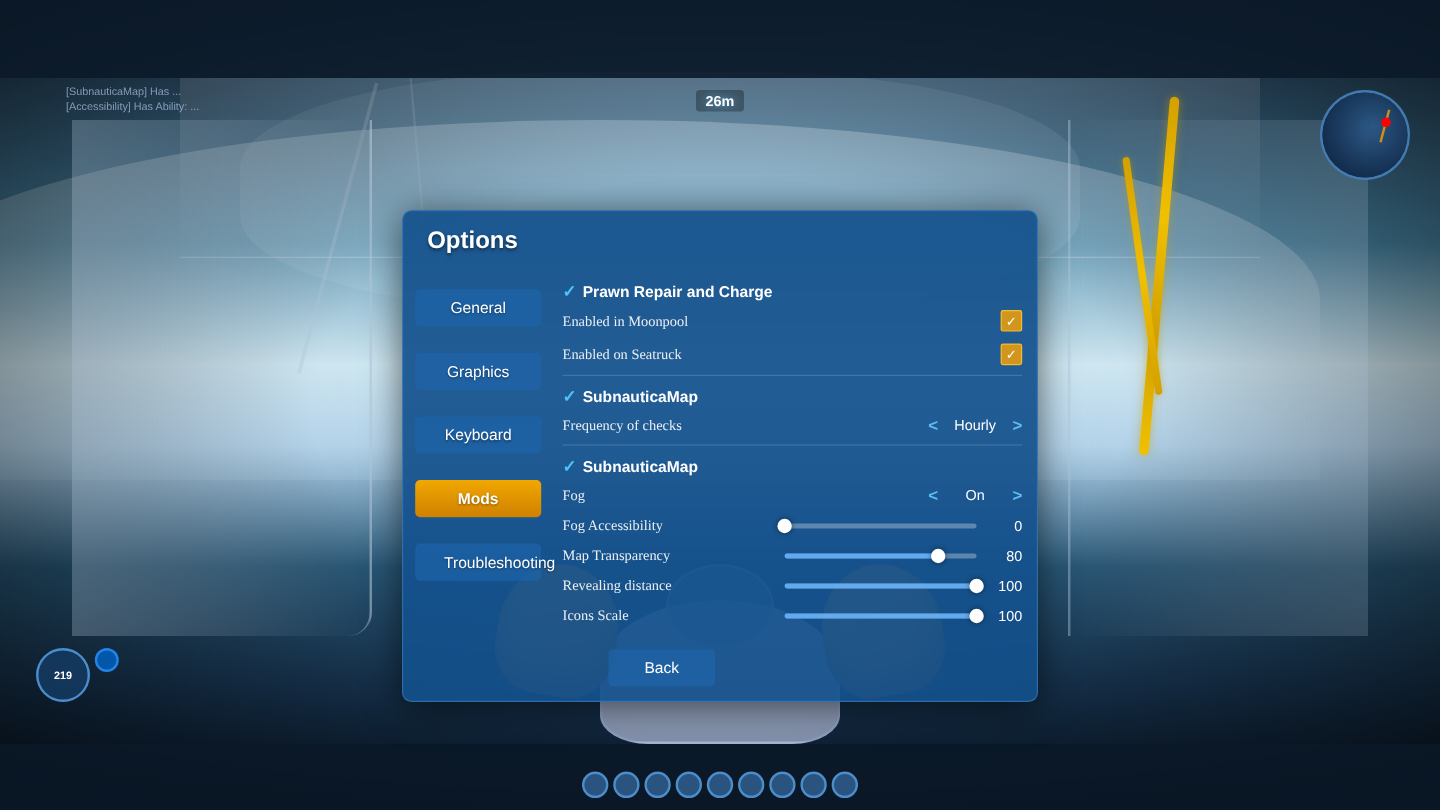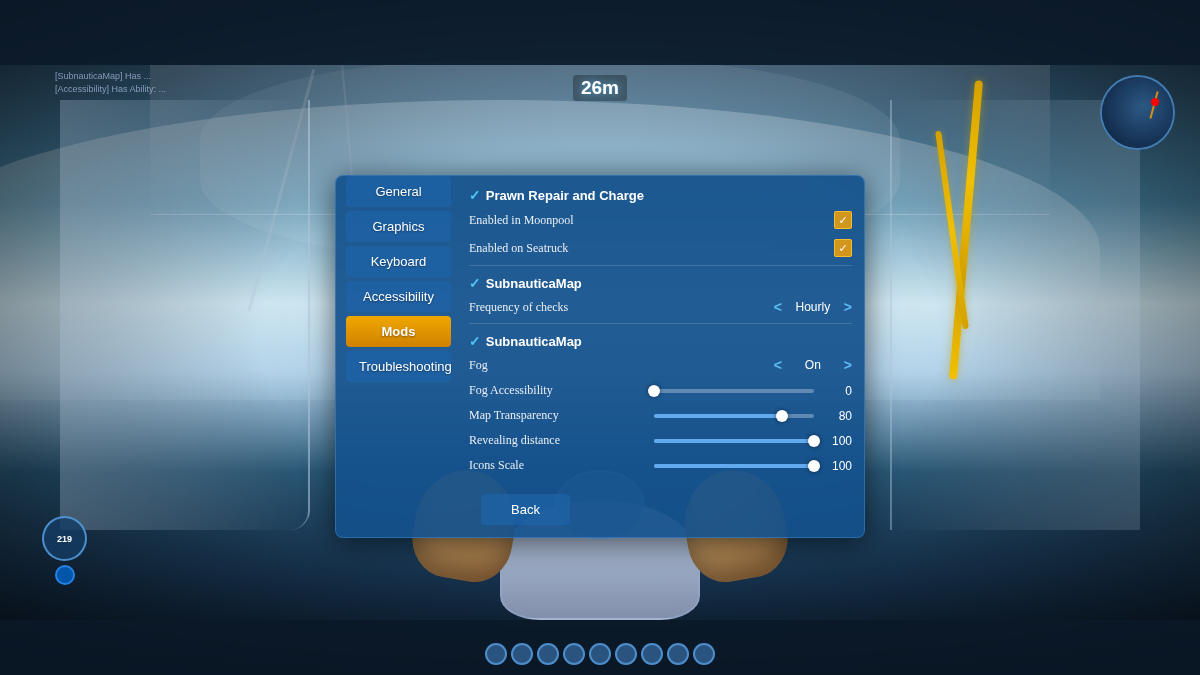--- a/index.html
+++ b/index.html
@@ -90,21 +90,21 @@
       box-shadow: 0 0 8px rgba(200,160,0,0.5);
     }
 
     
     .distance-indicator {
       position: absolute;
       top: 75px;
       left: 50%;
       transform: translateX(-50%);
       color: white;
-      font-size: 19px;
+      font-size: 12px;
       font-weight: bold;
       text-shadow: 0 0 8px rgba(100,200,255,0.8);
       background: rgba(0,0,0,0.3);
       padding: 2px 8px;
       border-radius: 3px;
     }
 
     
     .hud-bottom {
       position: absolute;
@@ -167,30 +167,31 @@
       flex-shrink: 0;
       padding: 0 10px 10px 10px;
       display: flex;
       flex-direction: column;
       gap: 4px;
     }
 
     .nav-btn {
       display: block;
       width: 100%;
-      padding: 8px 13px;
+      padding: 8px 24px;
       background: rgba(30, 100, 170, 0.7);
       color: white;
       font-size: 13px;
       text-align: center;
       border: none;
       border-radius: 4px;
       cursor: pointer;
       text-shadow: 0 1px 2px rgba(0,0,0,0.4);
       transition: background 0.1s;
+      margin-top: 18px;
     }
     .nav-btn.active {
       background: linear-gradient(180deg, #f0a800, #d08000);
       color: white;
       font-weight: bold;
     }
 
     
     .content-area {
       flex: 1;
@@ -305,41 +306,41 @@
 
     .divider {
       height: 1px;
       background: rgba(255,255,255,0.15);
       margin: 3px 0;
     }
 
     
     .panel-footer {
       padding: 8px 20px 12px 145px;
+      margin-left: 26px;
     }
 
     .footer-back-btn {
       padding: 8px 30px;
       background: rgba(30, 100, 170, 0.7);
       color: white;
       font-size: 13px;
       text-align: center;
       border: none;
       border-radius: 4px;
       cursor: pointer;
     }
 
     
     .hud-left {
       position: absolute;
-      left: 42px;
+      left: 30px;
       bottom: 90px;
       display: flex;
-      flex-direction: column;
-      align-items: center;
+      flex-direction: row;
       gap: 4px;
     }
     .hud-circle {
       width: 45px;
       height: 45px;
       border-radius: 50%;
       border: 2px solid rgba(100,180,255,0.7);
       background: rgba(20,60,100,0.8);
       display: flex;
       align-items: center;
@@ -420,28 +421,28 @@
   <div class="hud-item"></div>
   <div class="hud-item"></div>
   <div class="hud-item"></div>
   <div class="hud-item"></div>
   <div class="hud-item"></div>
   <div class="hud-item"></div>
   <div class="hud-item"></div>
 </div>
 
 <div class="options-panel">
+  <div class="panel-title">Options</div>
 
   <div class="panel-content">
 
     <div class="nav-sidebar">
       <button class="nav-btn">General</button>
       <button class="nav-btn">Graphics</button>
       <button class="nav-btn">Keyboard</button>
-      <button class="nav-btn">Accessibility</button>
       <button class="nav-btn active">Mods</button>
       <button class="nav-btn">Troubleshooting</button>
     </div>
 
     <div class="content-area">
 
       <div class="section-header">
         <span class="checkmark">✓</span>
         <span>Prawn Repair and Charge</span>
       </div>

